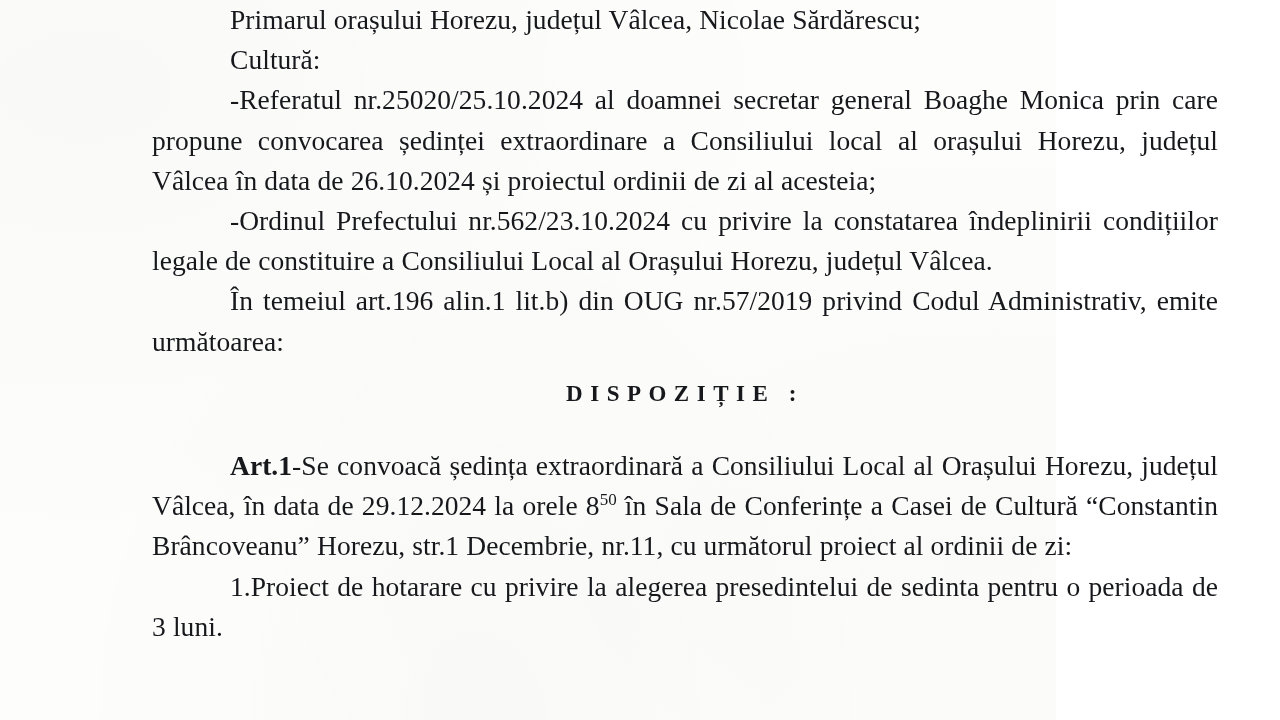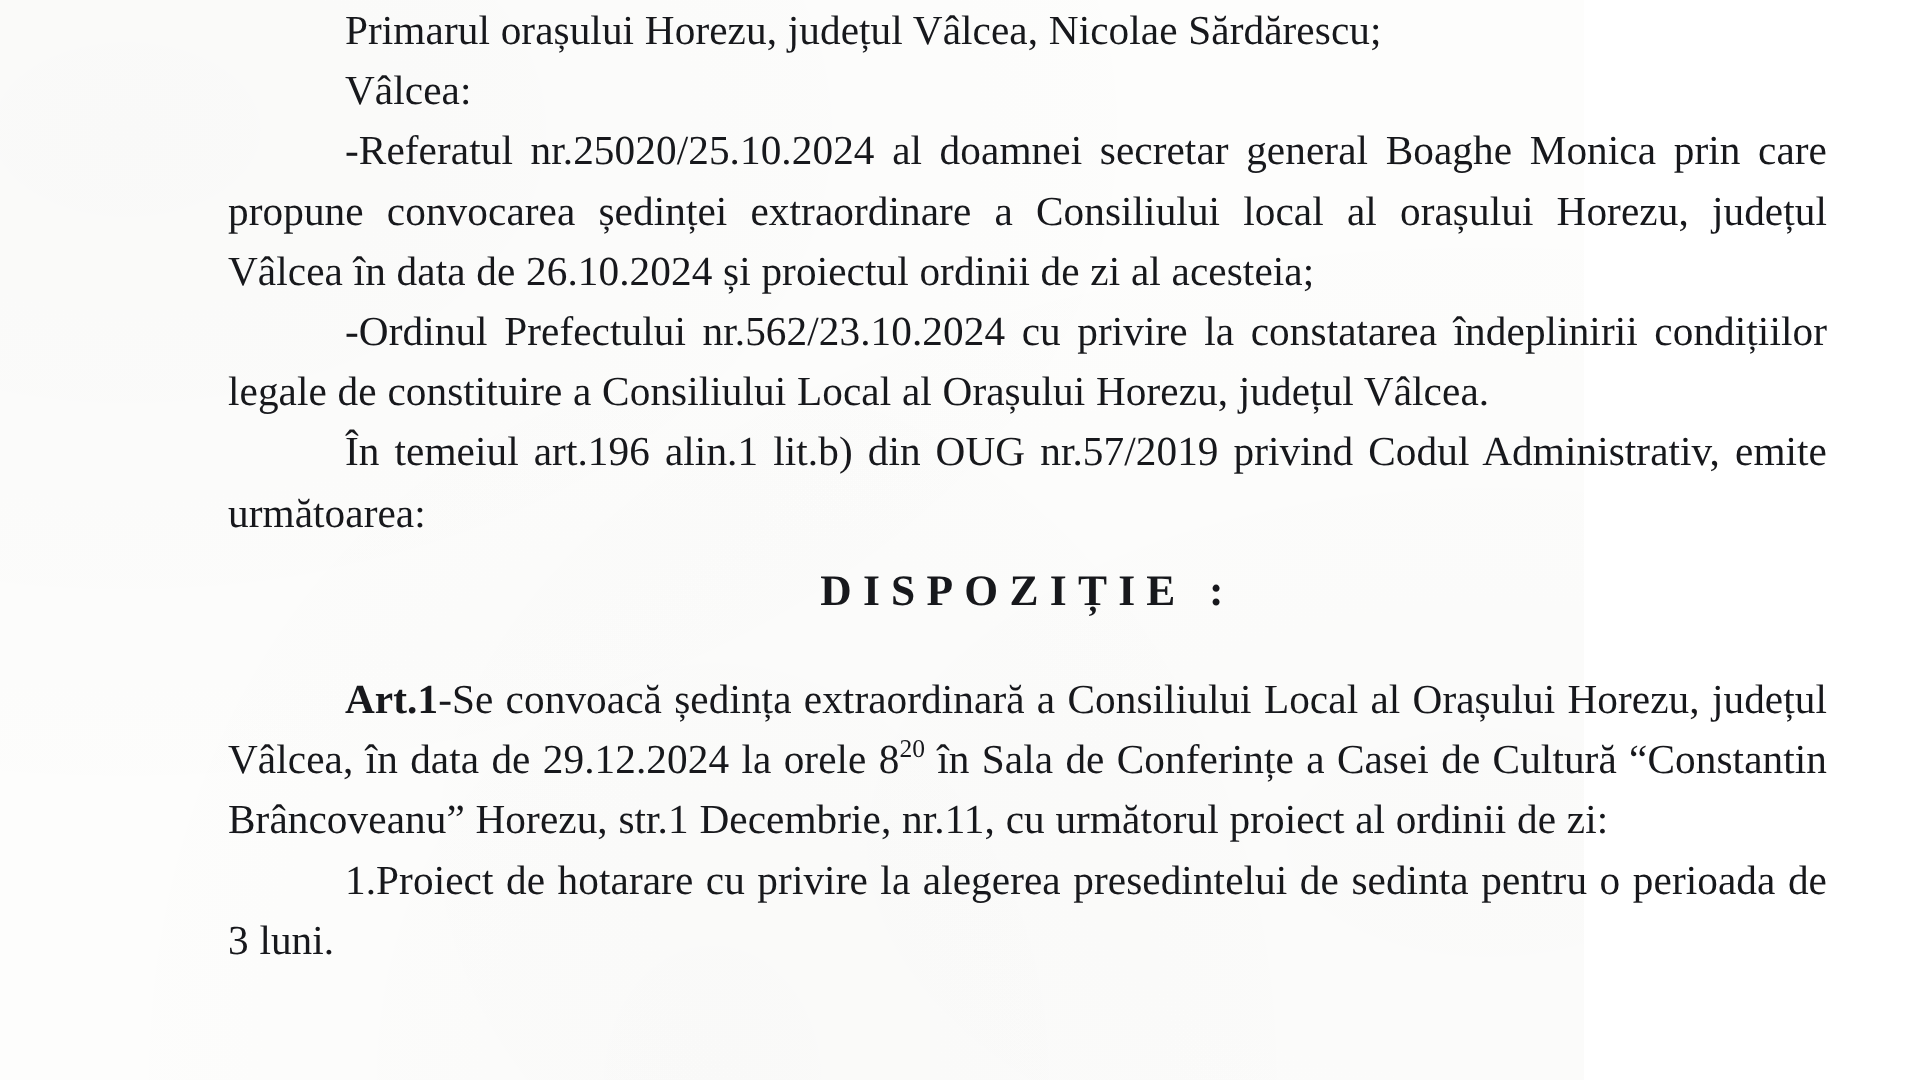--- a/index.html
+++ b/index.html
@@ -54,21 +54,21 @@
   p.indent {
     text-indent: 78px;
   }
 
   
   p.heading {
     text-align: center;
     text-align-last: center;
     font-weight: bold;
     letter-spacing: 7.5px;
-    font-size: 29px;
+    font-size: 23px;
     margin: 0;
     padding-top: 12px;
     padding-bottom: 10px;
     text-indent: 0;
   }
 
   .spacer {
     height: 22px;
   }
 
@@ -83,32 +83,32 @@
 </style>
 </head>
 <body>
 
 <div id="page">
 
   <div id="doc-body">
 
     <p class="para indent">Primarul orașului Horezu, județul Vâlcea, Nicolae Sărdărescu;</p>
 
-    <p class="para indent">Vâlcea:</p>
+    <p class="para indent">Cultură:</p>
 
     <p class="para indent">-Referatul nr.25020/25.10.2024 al doamnei secretar general Boaghe Monica prin care propune convocarea ședinței extraordinare a Consiliului local al orașului Horezu, județul Vâlcea în data de 26.10.2024 și proiectul ordinii de zi al acesteia;</p>
 
     <p class="para indent">-Ordinul Prefectului nr.562/23.10.2024 cu privire la constatarea îndeplinirii condițiilor legale de constituire a Consiliului Local al Orașului Horezu, județul Vâlcea.</p>
 
 
     <p class="para indent">În temeiul art.196 alin.1 lit.b) din OUG nr.57/2019 privind Codul Administrativ, emite următoarea:</p>
 
     <p class="heading">DISPOZIȚIE :</p>
 
     <div class="spacer"></div>
 
-    <p class="para indent"><b class="bold">Art.1</b><span>-Se convoacă ședința extraordinară a Consiliului Local al Orașului Horezu, județul Vâlcea, în data de 29.12.2024 la orele 8</span><sup class="sup">20</sup><span> în Sala de Conferințe a Casei de Cultură “Constantin Brâncoveanu” Horezu, str.1 Decembrie, nr.11, cu următorul proiect al ordinii de zi:</span></p>
+    <p class="para indent"><b class="bold">Art.1</b><span>-Se convoacă ședința extraordinară a Consiliului Local al Orașului Horezu, județul Vâlcea, în data de 29.12.2024 la orele 8</span><sup class="sup">50</sup><span> în Sala de Conferințe a Casei de Cultură “Constantin Brâncoveanu” Horezu, str.1 Decembrie, nr.11, cu următorul proiect al ordinii de zi:</span></p>
 
     <p class="para indent"><span>1.</span><span>Proiect de hotarare cu privire la alegerea presedintelui de sedinta pentru o perioada de 3 luni.</span></p>
 
   </div>
 
 </div>
 
 </body></html>

